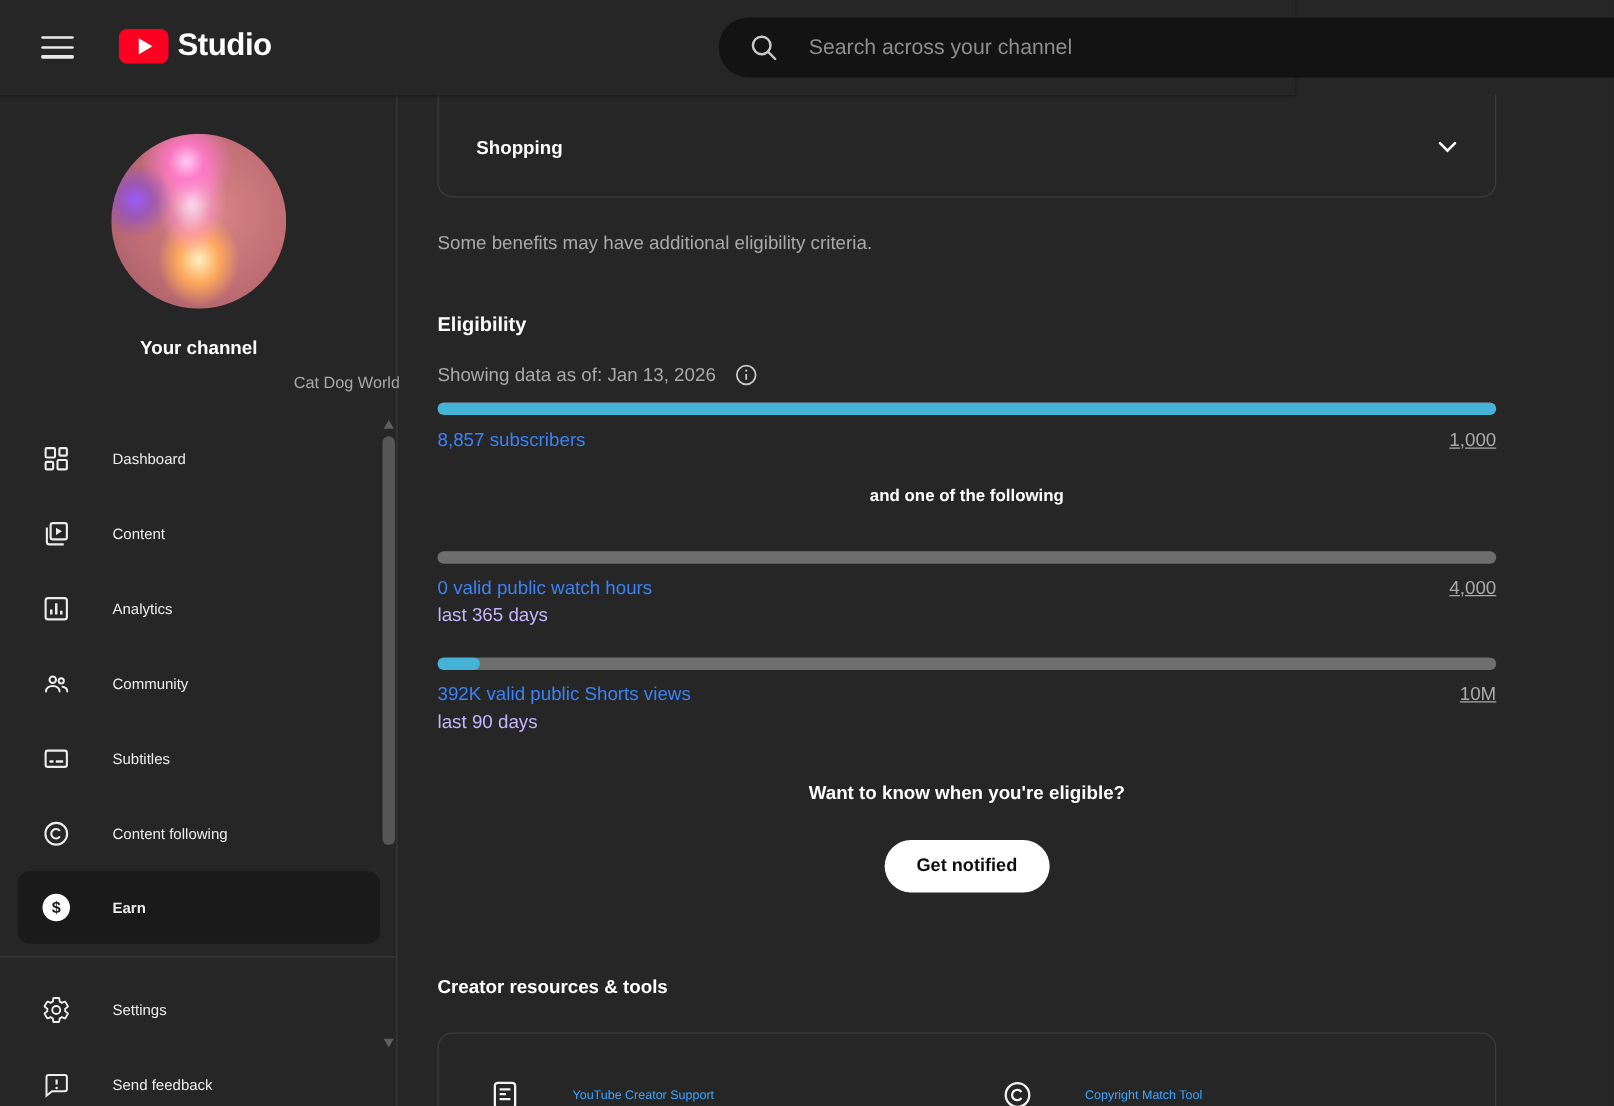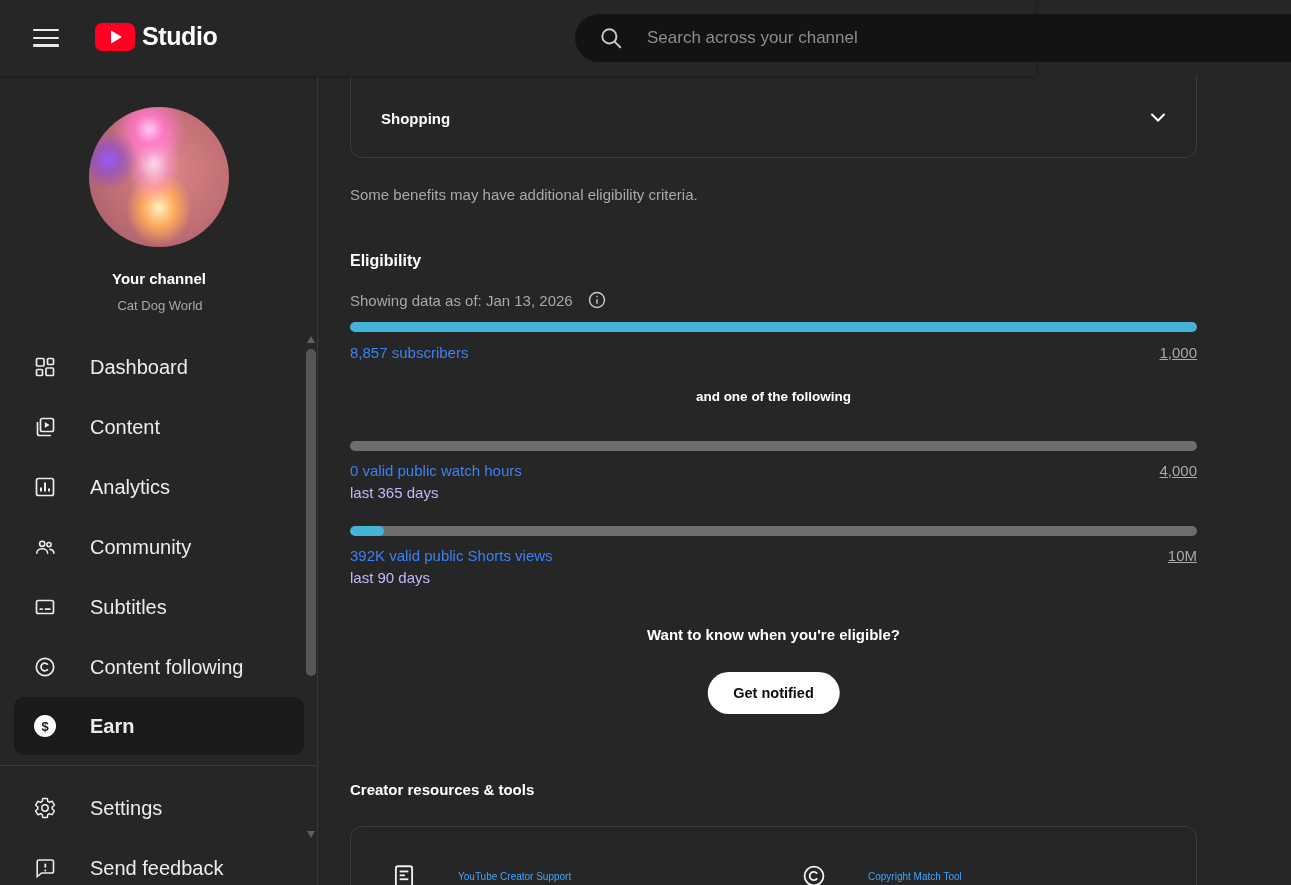--- a/index.html
+++ b/index.html
@@ -25,26 +25,26 @@
   .sidebar{position:absolute;left:0;top:76px;width:318px;height:809px;background:#262626;
     border-right:1px solid #383838;box-sizing:border-box;}
   .avatar{position:absolute;left:89px;top:31px;width:140px;height:140px;border-radius:50%;cursor:pointer;
     background:
       radial-gradient(circle at 14% 38%, rgba(150,90,255,.95) 0%, rgba(130,70,230,.55) 9%, rgba(130,70,230,0) 20%),
       radial-gradient(circle at 43% 16%, rgba(255,200,245,1) 0%, rgba(255,120,200,.9) 10%, rgba(255,90,170,0) 26%),
       radial-gradient(ellipse 26% 42% at 46% 38%, rgba(255,235,250,.95) 0%, rgba(255,150,210,.55) 45%, rgba(255,120,180,0) 75%),
       radial-gradient(ellipse 30% 34% at 50% 72%, rgba(255,240,190,1) 0%, rgba(255,170,90,.95) 40%, rgba(240,110,85,0) 78%),
       radial-gradient(circle at 58% 45%, #d98585 0%, #c06d74 55%, #9e5a66 100%);}
   .ch-title{position:absolute;left:0;top:194px;width:318px;text-align:center;font-size:15px;font-weight:700;color:#fff;}
-  .ch-name{position:absolute;left:0;top:222px;width:320px;text-align:center;font-size:13px;color:#a9a9a9;}
+  .ch-name{position:absolute;left:0;top:222px;width:320px;text-align:right;font-size:13px;color:#a9a9a9;}
   .nav{position:absolute;left:0;top:261px;width:318px;}
   .nav-item{height:60px;display:flex;align-items:center;padding-left:33px;box-sizing:border-box;
     cursor:pointer;color:#ececec;}
   .nav-item .ic{width:24px;height:24px;flex:0 0 auto;display:flex;align-items:center;justify-content:center;}
-  .nav-item .lbl{margin-left:33px;font-size:20px;}
+  .nav-item .lbl{margin-left:33px;font-size:12px;}
   .nav-item.selected{background:#1a1a1a;border-radius:10px;margin:0 14px;padding-left:19px;height:58px;}
   .nav-item.selected .lbl{font-weight:700;}
   .side-divider{position:absolute;left:0;top:689px;width:317px;height:1px;background:#3a3a3a;}
   .foot{position:absolute;left:0;top:702px;width:318px;}
   
   .sb-track{position:absolute;left:306px;top:258px;width:11px;height:436px;}
   .sb-up{position:absolute;left:1px;top:2px;width:0;height:0;border-left:4.5px solid transparent;
     border-right:4.5px solid transparent;border-bottom:7px solid #5f5f5f;cursor:pointer;}
   .sb-thumb{position:absolute;left:0;top:15px;width:10px;height:327px;border-radius:5px;background:#565656;cursor:pointer;}
   .sb-down{position:absolute;left:1px;top:497px;width:0;height:0;border-left:4.5px solid transparent;

